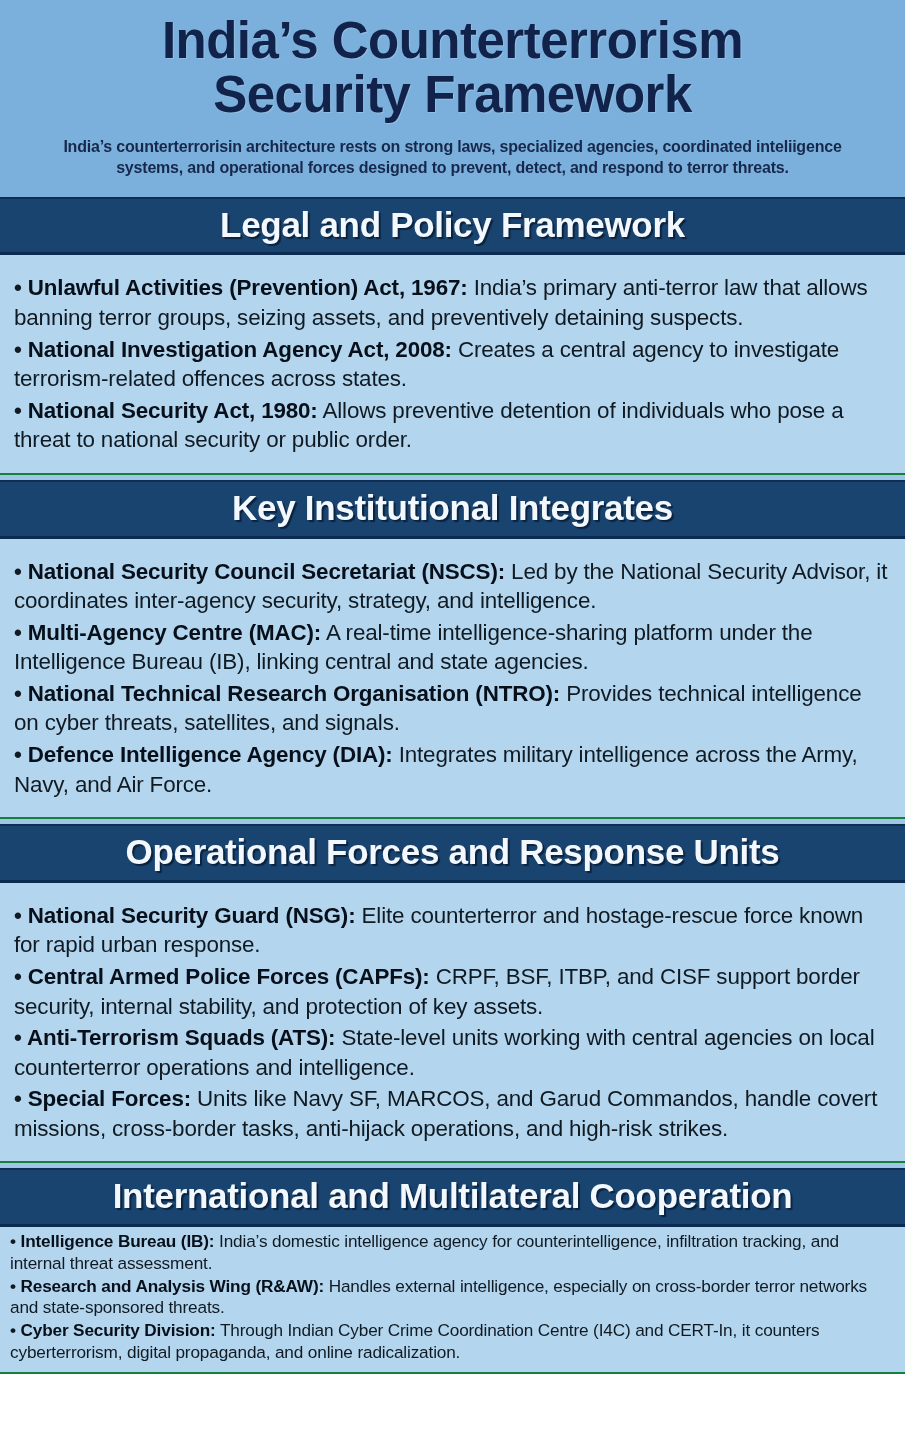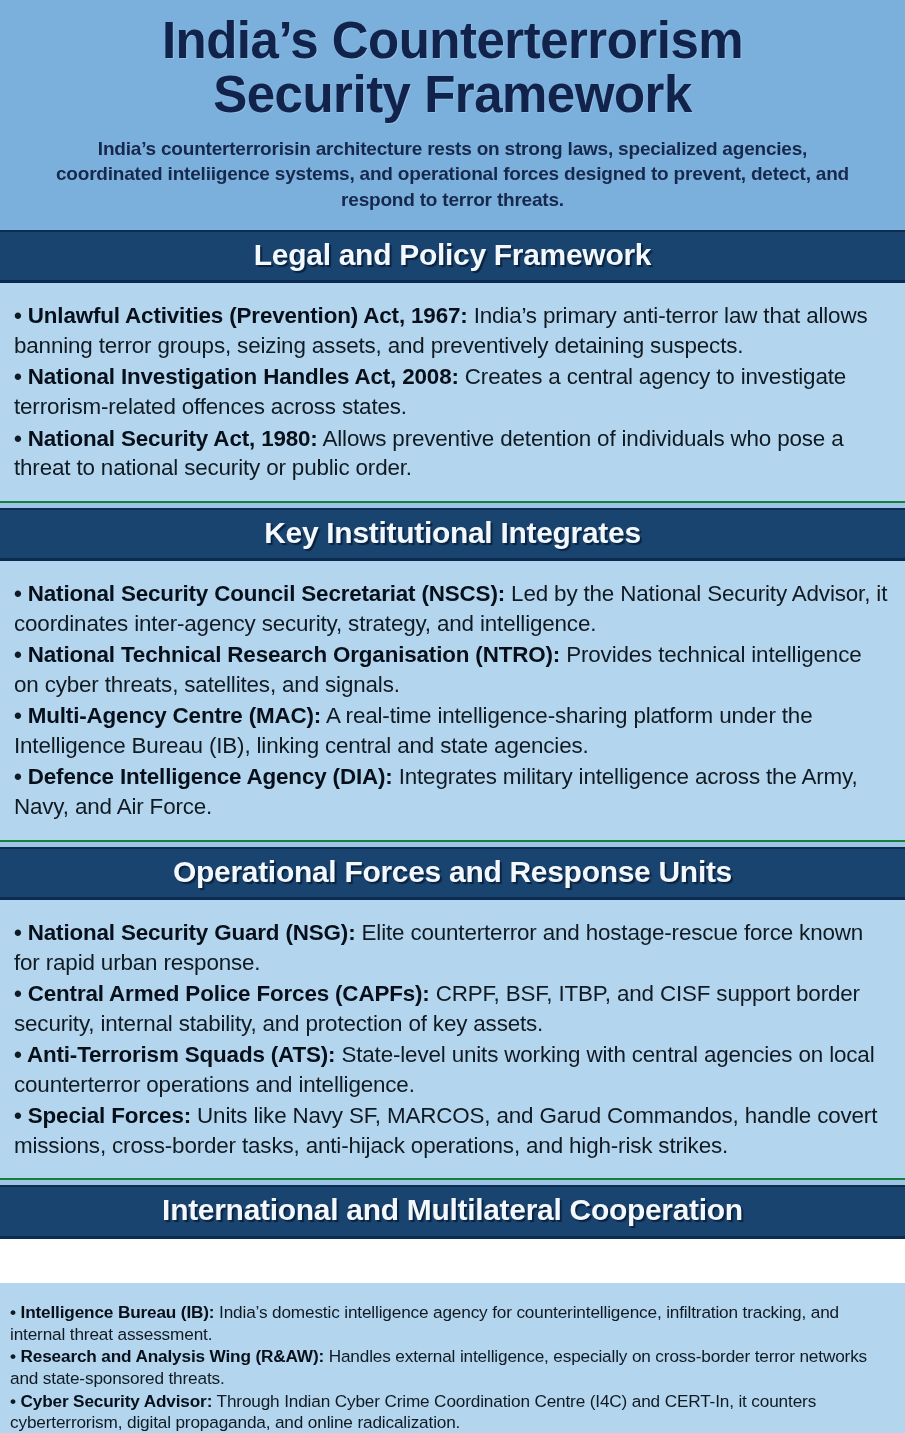--- a/index.html
+++ b/index.html
@@ -32,55 +32,54 @@
     font-weight: 700;
     letter-spacing: -0.5px;
     color: #11234a;
     text-shadow: 1px 1px 0 rgba(255,255,255,0.18);
     font-family: "Liberation Sans", sans-serif;
   }
   .hero-title .ln { display: block; }
   .hero-sub {
     margin: 14px auto 0 auto;
     max-width: 810px;
-    font-size: 19px;
+    font-size: 16px;
     line-height: 1.33;
     font-weight: 600;
     color: #16284c;
     letter-spacing: -0.2px;
   }
 
   
   .section { width: 100%; }
 
   .section-header {
     background: #1a4470;
     border-top: 2px solid #0d2d52;
     border-bottom: 3px solid #0c2b50;
     padding: 7px 10px 9px 10px;
     text-align: center;
   }
   .section-header-text {
     display: block;
-    font-size: 30px;
+    font-size: 35px;
     line-height: 1.08;
     font-weight: 700;
     color: #f2f8fd;
     letter-spacing: -0.3px;
     text-shadow: 2px 2px 1px rgba(6,24,45,0.75);
   }
 
   .section-body {
     background: #b4d5ee;
     padding: 18px 14px 16px 14px;
     border-bottom: 2px solid #15803d;
   }
   .section-body.compact {
-    padding: 19px 10px 8px 10px;
-    margin-top: 44px;
+    padding: 4px 10px 8px 10px;
   }
 
   .bullet {
     margin: 0 0 2px 0;
     font-size: 22.4px;
     line-height: 1.32;
     color: #101a22;
     letter-spacing: -0.15px;
     font-weight: 400;
     text-indent: 0;
@@ -116,33 +115,33 @@
     <p class="hero-sub">India’s counterterrorisin architecture rests on strong laws, specialized agencies, coordinated inteliigence systems, and operational forces designed to prevent, detect, and respond to terror threats.</p>
   </div>
 
   <div id="sections-root">
       <div class="section">
         <div class="section-header">
           <span class="section-header-text">Legal and Policy Framework</span>
         </div>
         <div class="section-body">
           <p class="bullet"><span class="dot">• </span><span class="lead">Unlawful Activities (Prevention) Act, 1967:</span><span class="rest"> India’s primary anti-terror law that allows banning terror groups, seizing assets, and preventively detaining suspects.</span></p>
-          <p class="bullet"><span class="dot">• </span><span class="lead">National Investigation Handles Act, 2008:</span><span class="rest"> Creates a central agency to investigate terrorism-related offences across states.</span></p>
+          <p class="bullet"><span class="dot">• </span><span class="lead">National Investigation Agency Act, 2008:</span><span class="rest"> Creates a central agency to investigate terrorism-related offences across states.</span></p>
           <p class="bullet"><span class="dot">• </span><span class="lead">National Security Act, 1980:</span><span class="rest"> Allows preventive detention of individuals who pose a threat to national security or public order.</span></p>
         </div>
       </div>
       <div class="gap"></div>
       <div class="section">
         <div class="section-header">
           <span class="section-header-text">Key Institutional Integrates</span>
         </div>
         <div class="section-body">
           <p class="bullet"><span class="dot">• </span><span class="lead">National Security Council Secretariat (NSCS):</span><span class="rest"> Led by the National Security Advisor, it coordinates inter-agency security, strategy, and intelligence.</span></p>
+          <p class="bullet"><span class="dot">• </span><span class="lead">Multi-Agency Centre (MAC):</span><span class="rest"> A real-time intelligence-sharing platform under the Intelligence Bureau (IB), linking central and state agencies.</span></p>
           <p class="bullet"><span class="dot">• </span><span class="lead">National Technical Research Organisation (NTRO):</span><span class="rest"> Provides technical intelligence on cyber threats, satellites, and signals.</span></p>
-          <p class="bullet"><span class="dot">• </span><span class="lead">Multi-Agency Centre (MAC):</span><span class="rest"> A real-time intelligence-sharing platform under the Intelligence Bureau (IB), linking central and state agencies.</span></p>
           <p class="bullet"><span class="dot">• </span><span class="lead">Defence Intelligence Agency (DIA):</span><span class="rest"> Integrates military intelligence across the Army, Navy, and Air Force.</span></p>
         </div>
       </div>
       <div class="gap"></div>
       <div class="section">
         <div class="section-header">
           <span class="section-header-text">Operational Forces and Response Units</span>
         </div>
         <div class="section-body">
           <p class="bullet"><span class="dot">• </span><span class="lead">National Security Guard (NSG):</span><span class="rest"> Elite counterterror and hostage-rescue force known for rapid urban response.</span></p>
@@ -152,18 +151,18 @@
         </div>
       </div>
       <div class="gap"></div>
       <div class="section">
         <div class="section-header">
           <span class="section-header-text">International and Multilateral Cooperation</span>
         </div>
         <div class="section-body compact">
           <p class="bullet"><span class="dot">• </span><span class="lead">Intelligence Bureau (IB):</span><span class="rest"> India’s domestic intelligence agency for counterintelligence, infiltration tracking, and internal threat assessment.</span></p>
           <p class="bullet"><span class="dot">• </span><span class="lead">Research and Analysis Wing (R&amp;AW):</span><span class="rest"> Handles external intelligence, especially on cross-border terror networks and state-sponsored threats.</span></p>
-          <p class="bullet"><span class="dot">• </span><span class="lead">Cyber Security Advisor:</span><span class="rest"> Through Indian Cyber Crime Coordination Centre (I4C) and CERT-In, it counters cyberterrorism, digital propaganda, and online radicalization.</span></p>
+          <p class="bullet"><span class="dot">• </span><span class="lead">Cyber Security Division:</span><span class="rest"> Through Indian Cyber Crime Coordination Centre (I4C) and CERT-In, it counters cyberterrorism, digital propaganda, and online radicalization.</span></p>
         </div>
       </div>
     </div>
 
 </div>
 
 </body></html>

